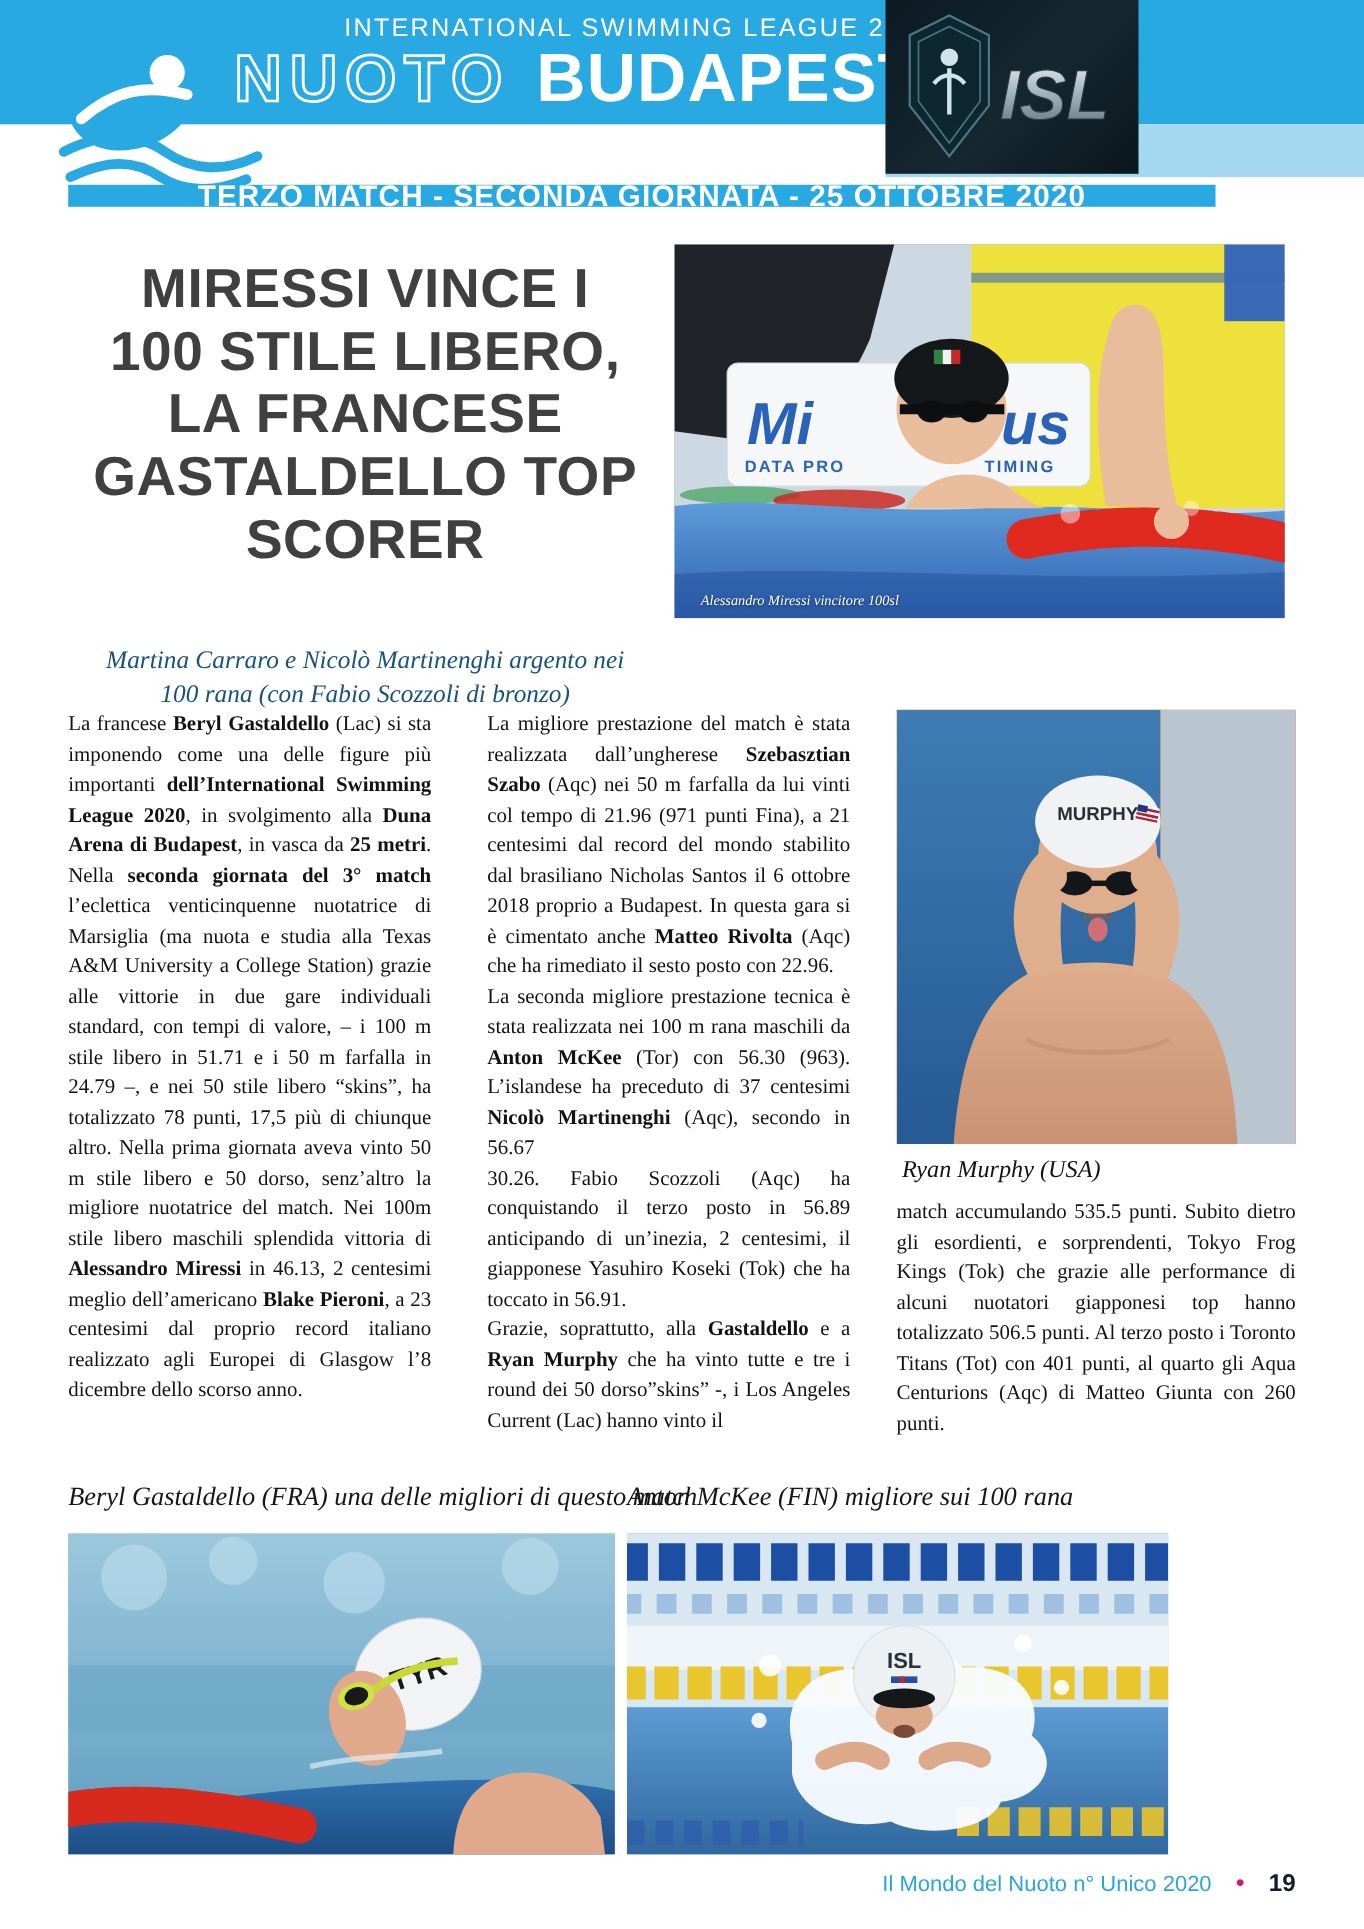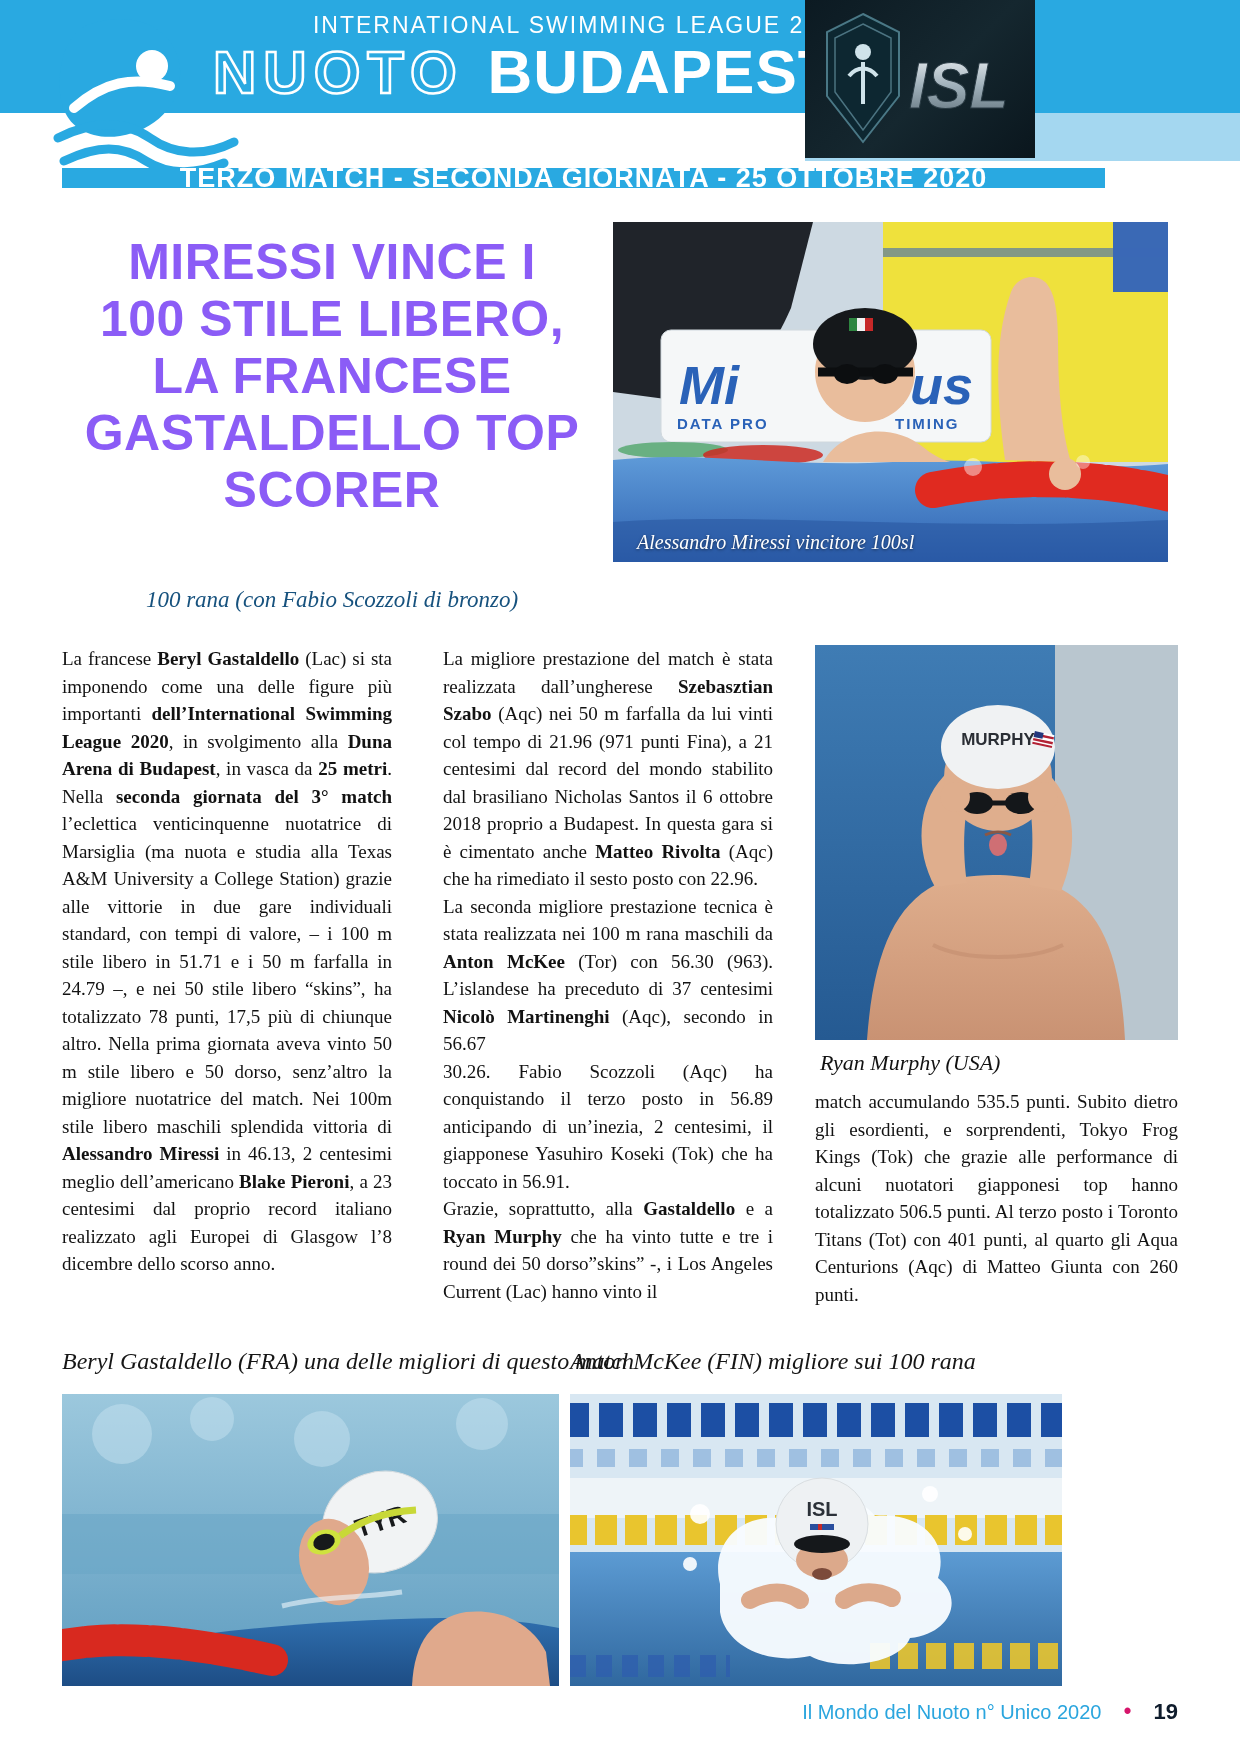--- a/index.html
+++ b/index.html
@@ -22,34 +22,34 @@
   .isl-box{left:805px;top:0;width:230px;height:158px;
            background:linear-gradient(135deg,#0c1a22,#15272f 55%,#0a161d);}
   .logo-wrap{left:52px;top:16px;width:195px;height:160px;}
 
   
   .banner{left:62px;top:168px;width:1043px;height:20px;background:#29a9e1;color:#fff;
           display:flex;align-items:center;justify-content:center;
           font-size:27px;font-weight:700;letter-spacing:1px;}
 
   
-  .headline{left:62px;top:234px;width:540px;text-align:center;color:#8b5cf6;
+  .headline{left:62px;top:234px;width:540px;text-align:center;color:#404040;
             font-size:50px;font-weight:800;line-height:57px;letter-spacing:.5px;}
   .subtitle{left:62px;top:584px;width:540px;text-align:center;color:#17527e;
             font-style:italic;font-size:23px;line-height:31px;}
 
   
   .photo{overflow:hidden;background:#9db9cc;text-decoration:underline;}
   .photo svg{display:block;}
   .photo-a{left:613px;top:222px;width:555px;height:340px;}
   .photo-c{left:62px;top:1394px;width:497px;height:292px;}
   .photo-d{left:570px;top:1394px;width:492px;height:292px;}
   .photo-b{position:relative;width:363px;height:395px;overflow:hidden;background:#f97316;}
   .caption-in{position:absolute;left:24px;bottom:8px;color:#fff;font-style:italic;
-              font-size:20px;text-shadow:0 1px 3px rgba(0,0,0,.55);}
+              font-size:13px;text-shadow:0 1px 3px rgba(0,0,0,.55);}
 
   
   .col{position:absolute;top:645px;width:330px;font-size:19px;line-height:27.5px;
        text-align:justify;color:#121212;height:700px;overflow:hidden;}
   .col p{margin:0;}
   .col .bold{font-weight:700;}
   .col1{left:62px;}
   .col2{left:443px;}
   .col3{left:815px;width:363px;height:702px;}
   .cap-murphy{font-style:italic;font-size:22px;text-align:left;margin:10px 0 12px 5px;line-height:26px;}
@@ -112,20 +112,21 @@
 
   <h1 class="abs headline sans" style="margin:0">
     <div>MIRESSI VINCE I</div>
     <div>100 STILE LIBERO,</div>
     <div>LA FRANCESE</div>
     <div>GASTALDELLO TOP</div>
     <div>SCORER</div>
   </h1>
 
   <div class="abs subtitle">
+    <div>Martina Carraro e Nicolò Martinenghi argento nei</div>
     <div>100 rana (con Fabio Scozzoli di bronzo)</div>
   </div>
 
   <div class="abs photo photo-a">
     <svg width="555" height="340" viewBox="0 0 555 340">
       <defs>
         <linearGradient id="waterA" x1="0" y1="0" x2="0" y2="1">
           <stop offset="0" stop-color="#5e9ad8"></stop>
             <stop offset="1" stop-color="#2f63b2"></stop>
         </linearGradient>

